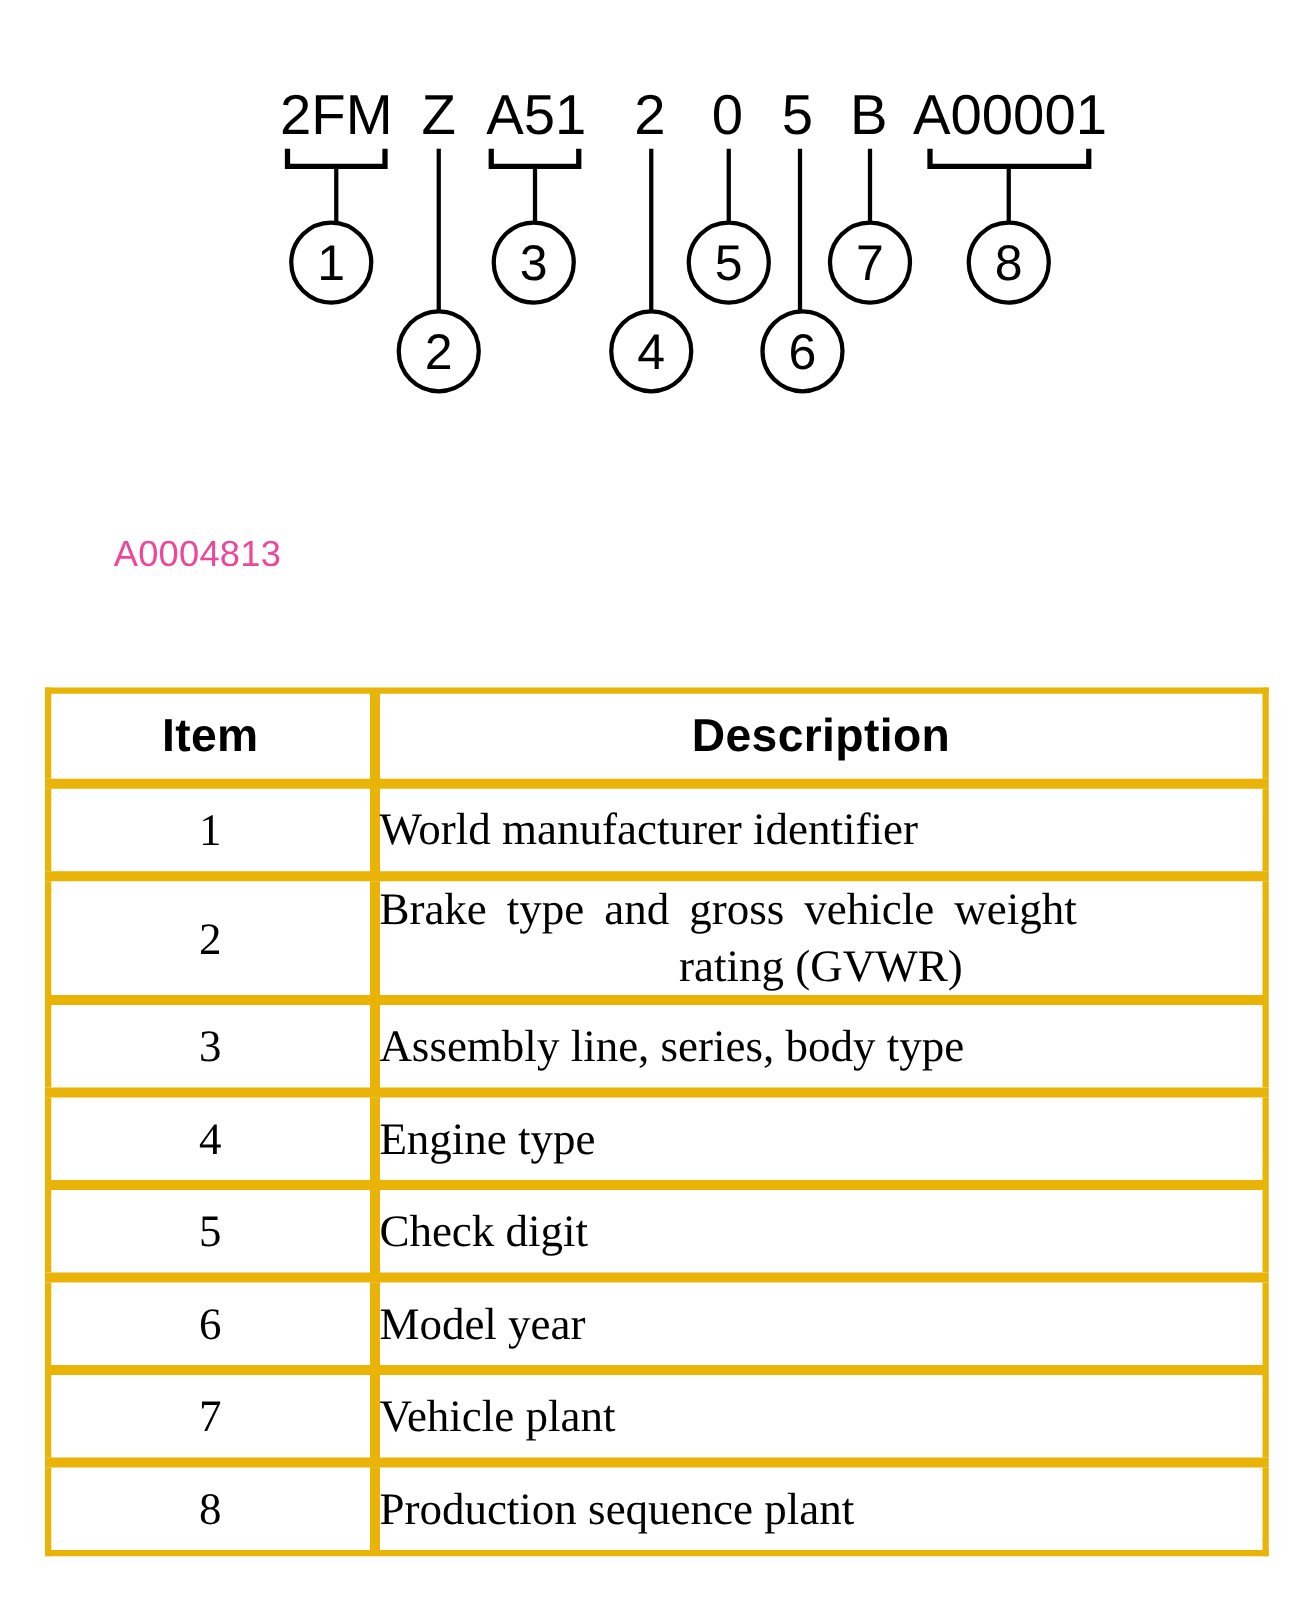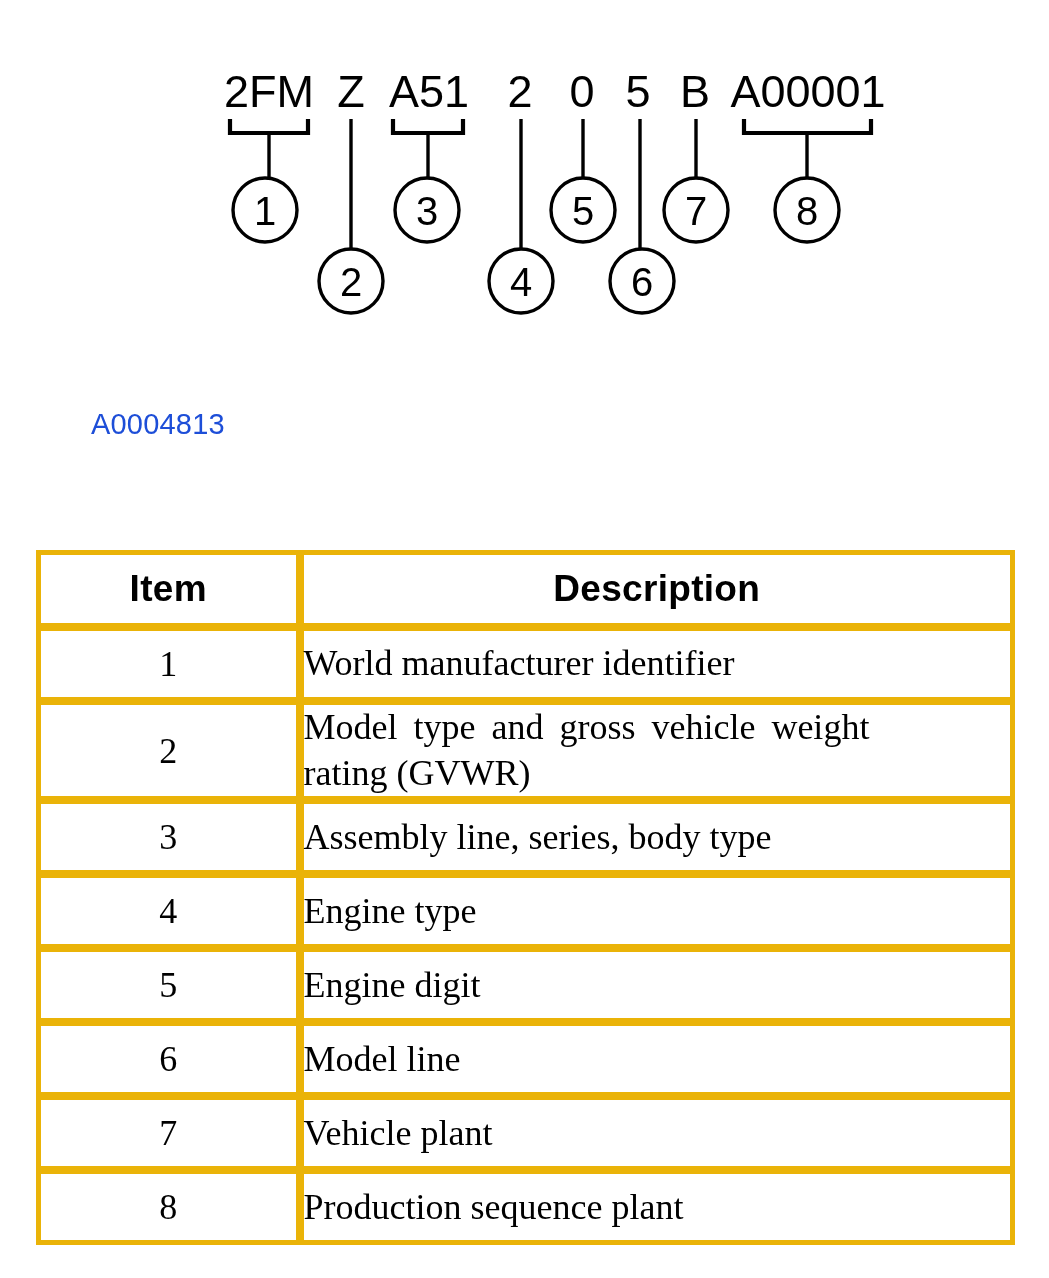--- a/index.html
+++ b/index.html
@@ -58,25 +58,25 @@
   .callout-circle {
     stroke: #000000;
     stroke-width: 3.4;
     fill: #ffffff;
   }
 
   
   #figure-ref {
     position: absolute;
     left: 91px;
-    top: 408px;
+    top: 428px;
     font-family: "Liberation Sans", sans-serif;
     font-size: 29px;
     letter-spacing: 0.2px;
-    color: #1d4ed8;
+    color: #ec4899;
     white-space: nowrap;
   }
 
   
   #item-table {
     position: absolute;
     left: 36px;
     top: 550px;
     width: 974px;
     border-collapse: collapse;
@@ -132,20 +132,21 @@
   .cell-desc.two-line {
     padding-top: 8px;
     padding-bottom: 8px;
   }
   .desc-line-1 {
     display: block;
     word-spacing: 7px;
   }
   .desc-line-2 {
     display: block;
+    text-align: center;
   }
 </style>
 </head>
 <body>
 
 <div id="vin-diagram">
   <svg width="1049" height="500" viewBox="0 0 1049 500">
 
     <text class="vin-char" x="236" y="107">2FM</text>
     <text class="vin-char" x="318" y="107">Z</text>
@@ -210,43 +211,43 @@
   <tbody>
 
     <tr>
       <td class="cell-item">1</td>
       <td class="cell-desc">World manufacturer identifier</td>
     </tr>
 
     <tr>
       <td class="cell-item">2</td>
       <td class="cell-desc two-line">
-        <span class="desc-line-1">Model type and gross vehicle weight</span>
+        <span class="desc-line-1">Brake type and gross vehicle weight</span>
         <span class="desc-line-2">rating (GVWR)</span>
       </td>
     </tr>
 
     <tr>
       <td class="cell-item">3</td>
       <td class="cell-desc">Assembly line, series, body type</td>
     </tr>
 
     <tr>
       <td class="cell-item">4</td>
       <td class="cell-desc">Engine type</td>
     </tr>
 
     <tr>
       <td class="cell-item">5</td>
-      <td class="cell-desc">Engine digit</td>
+      <td class="cell-desc">Check digit</td>
     </tr>
 
     <tr>
       <td class="cell-item">6</td>
-      <td class="cell-desc">Model line</td>
+      <td class="cell-desc">Model year</td>
     </tr>
 
     <tr>
       <td class="cell-item">7</td>
       <td class="cell-desc">Vehicle plant</td>
     </tr>
 
     <tr>
       <td class="cell-item">8</td>
       <td class="cell-desc">Production sequence plant</td>

